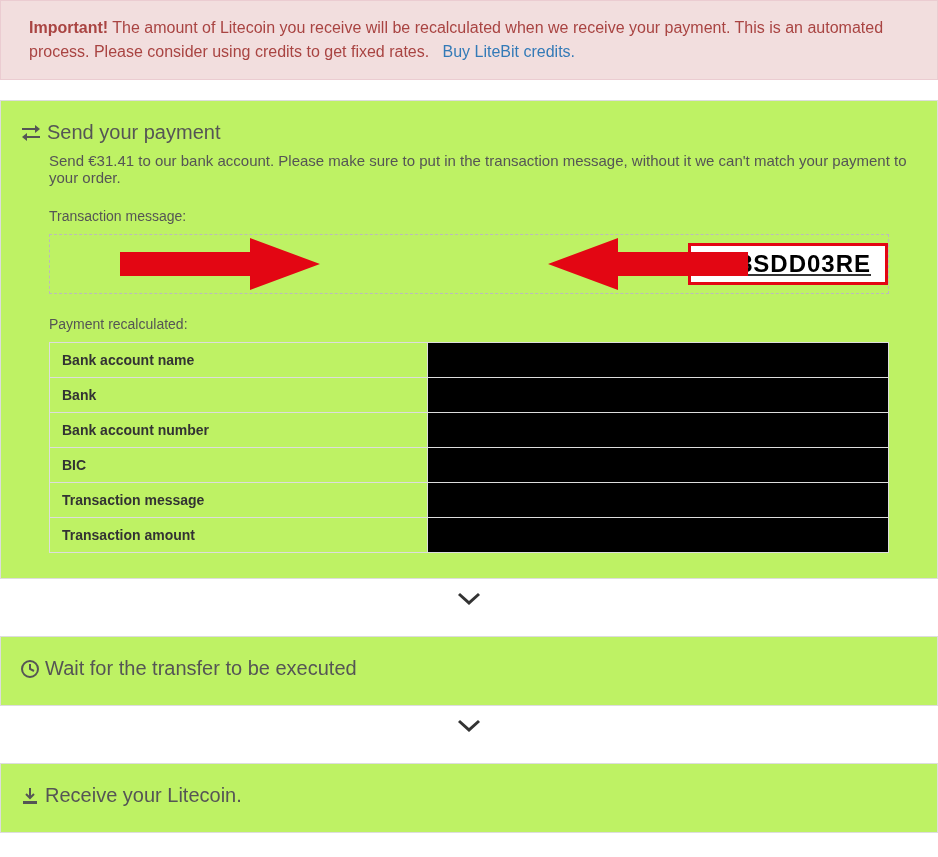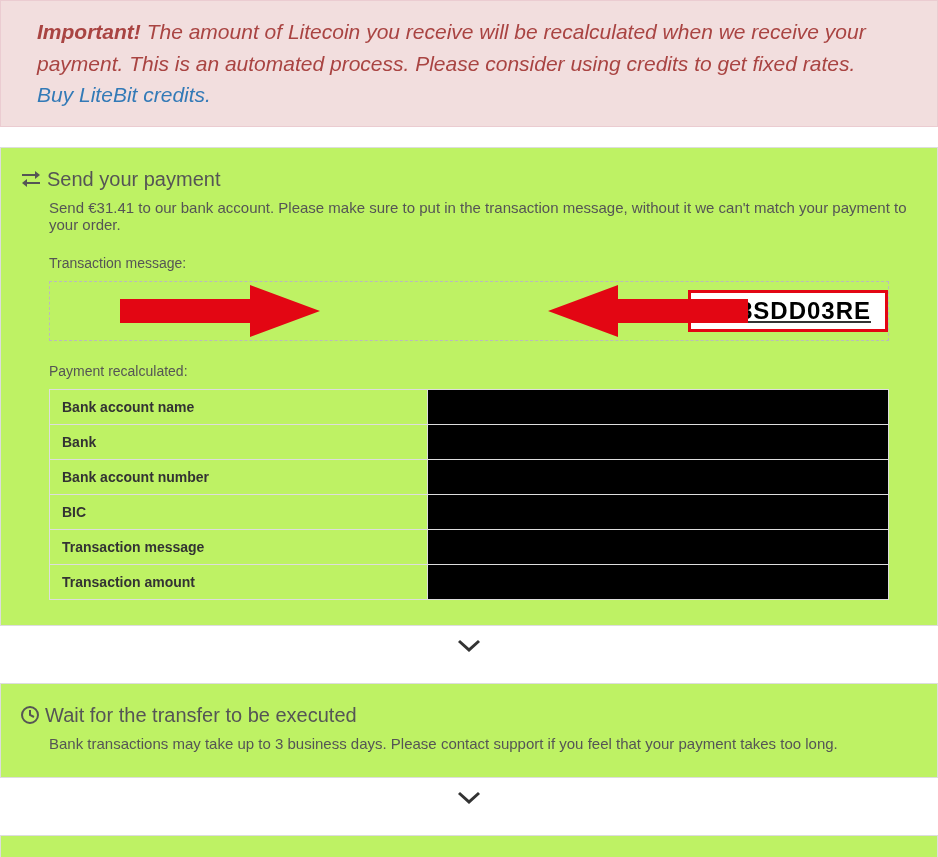--- a/index.html
+++ b/index.html
@@ -7,24 +7,23 @@
       font-family: "Helvetica Neue", Helvetica, Arial, sans-serif;
       font-size: 14px;
       color: #333;
       background: #fff;
       width: 938px;
     }
     .alert {
       background: #f2dede;
       border: 1px solid #ebccd1;
       color: #a94442;
-      padding: 15px 36px;
-      font-size: 21px;
+      padding: 15px 28px;
+      font-size: 16px;
       line-height: 1.5;
-      font-style: italic;
     }
     .alert strong { font-weight: bold; }
     .alert a {
       color: #337ab7;
       text-decoration: none;
     }
     .section {
       border: 1px solid #ddd;
       margin-top: 20px;
       padding: 20px 20px 25px 20px;
@@ -177,33 +176,33 @@
 <div class="section">
   <div class="section-heading">
     <span class="icon">
       <svg width="18" height="18" viewBox="0 0 18 18" fill="none" stroke="#555" stroke-width="2">
         <circle cx="9" cy="9" r="8"></circle>
         <path d="M9 4 L9 9 L13 11"></path>
       </svg>
     </span>
     <span>Wait for the transfer to be executed</span>
   </div>
-  <div class="section-sub">Bank transactions may take up to 3 business days. Please contact support if you feel that your payment takes too long.</div>
 </div>
 
 <div class="chevron-wrap">
   <span class="icon">
     <svg width="22" height="16" viewBox="0 0 22 16" fill="#333">
       <path d="M2 2 L11 10 L20 2 L22 4 L11 14 L0 4 Z"></path>
     </svg>
   </span>
 </div>
 
 <div class="section">
   <div class="section-heading">
     <span class="icon">
       <svg width="18" height="18" viewBox="0 0 18 18" fill="#555">
         <path d="M9 1 L9 10 M5 7 L9 11 L13 7" stroke="#555" stroke-width="2" fill="none"></path>
         <rect x="2" y="14" width="14" height="3"></rect>
       </svg>
     </span>
+    <span>Receive your Litecoin.</span>
   </div>
 </div>
 
 </body></html>

